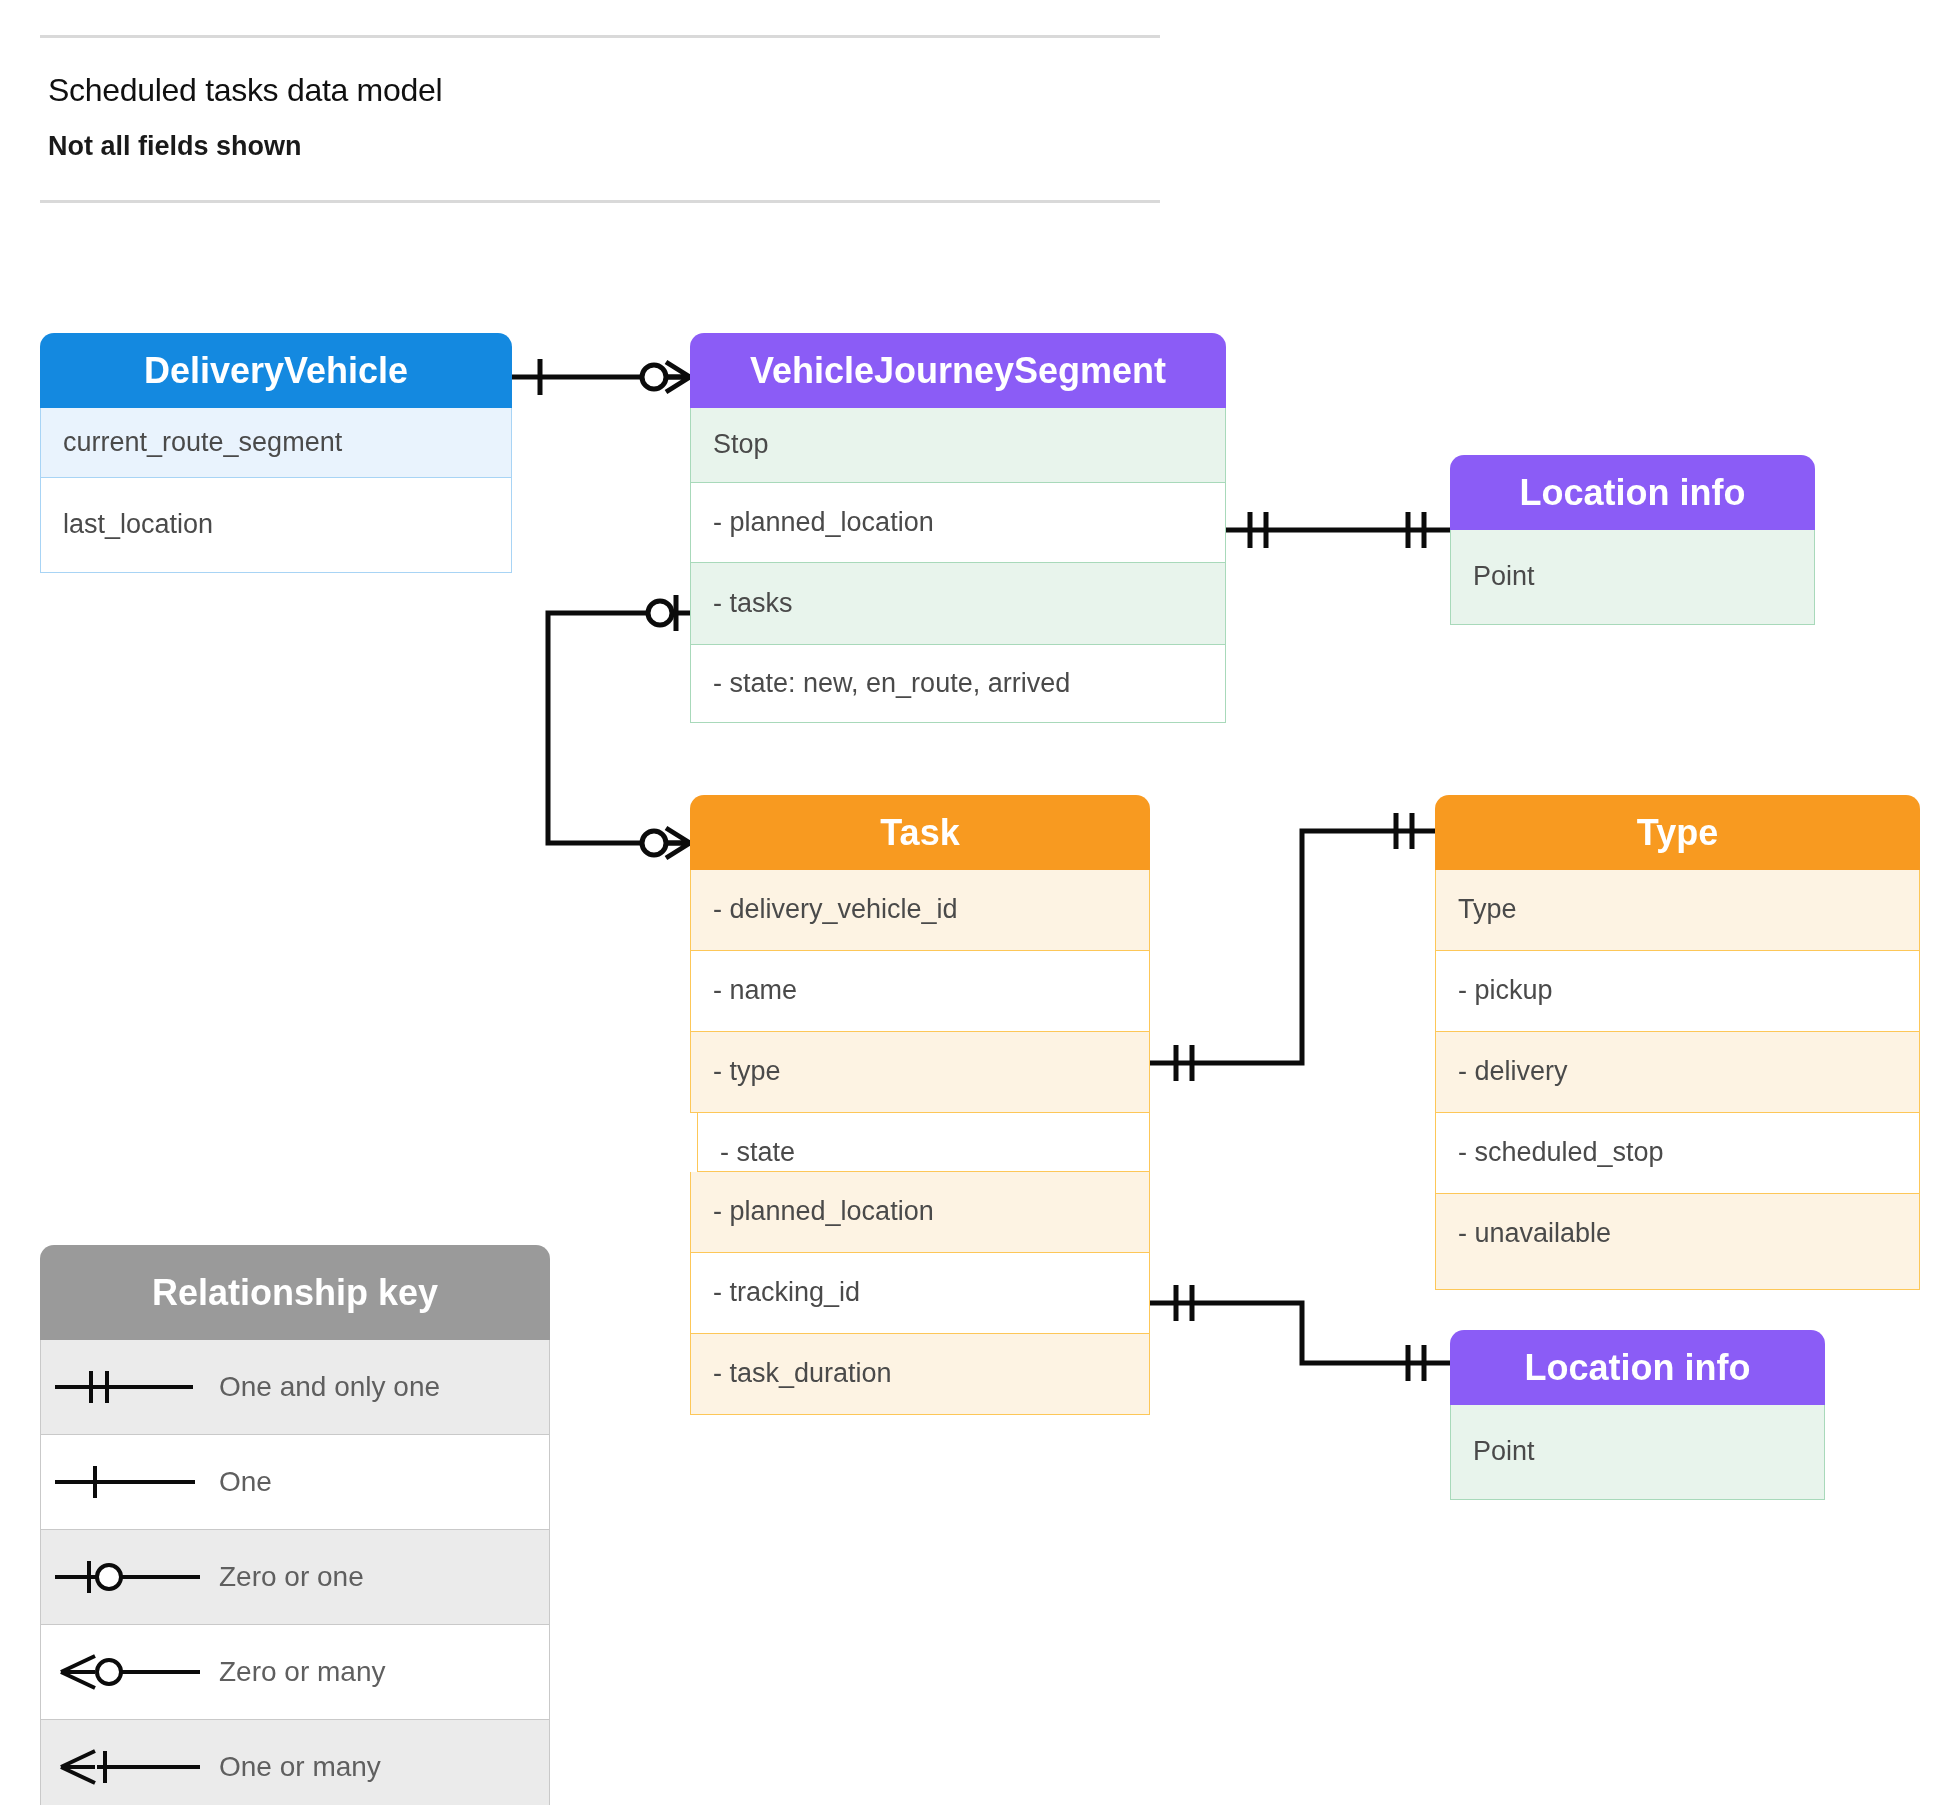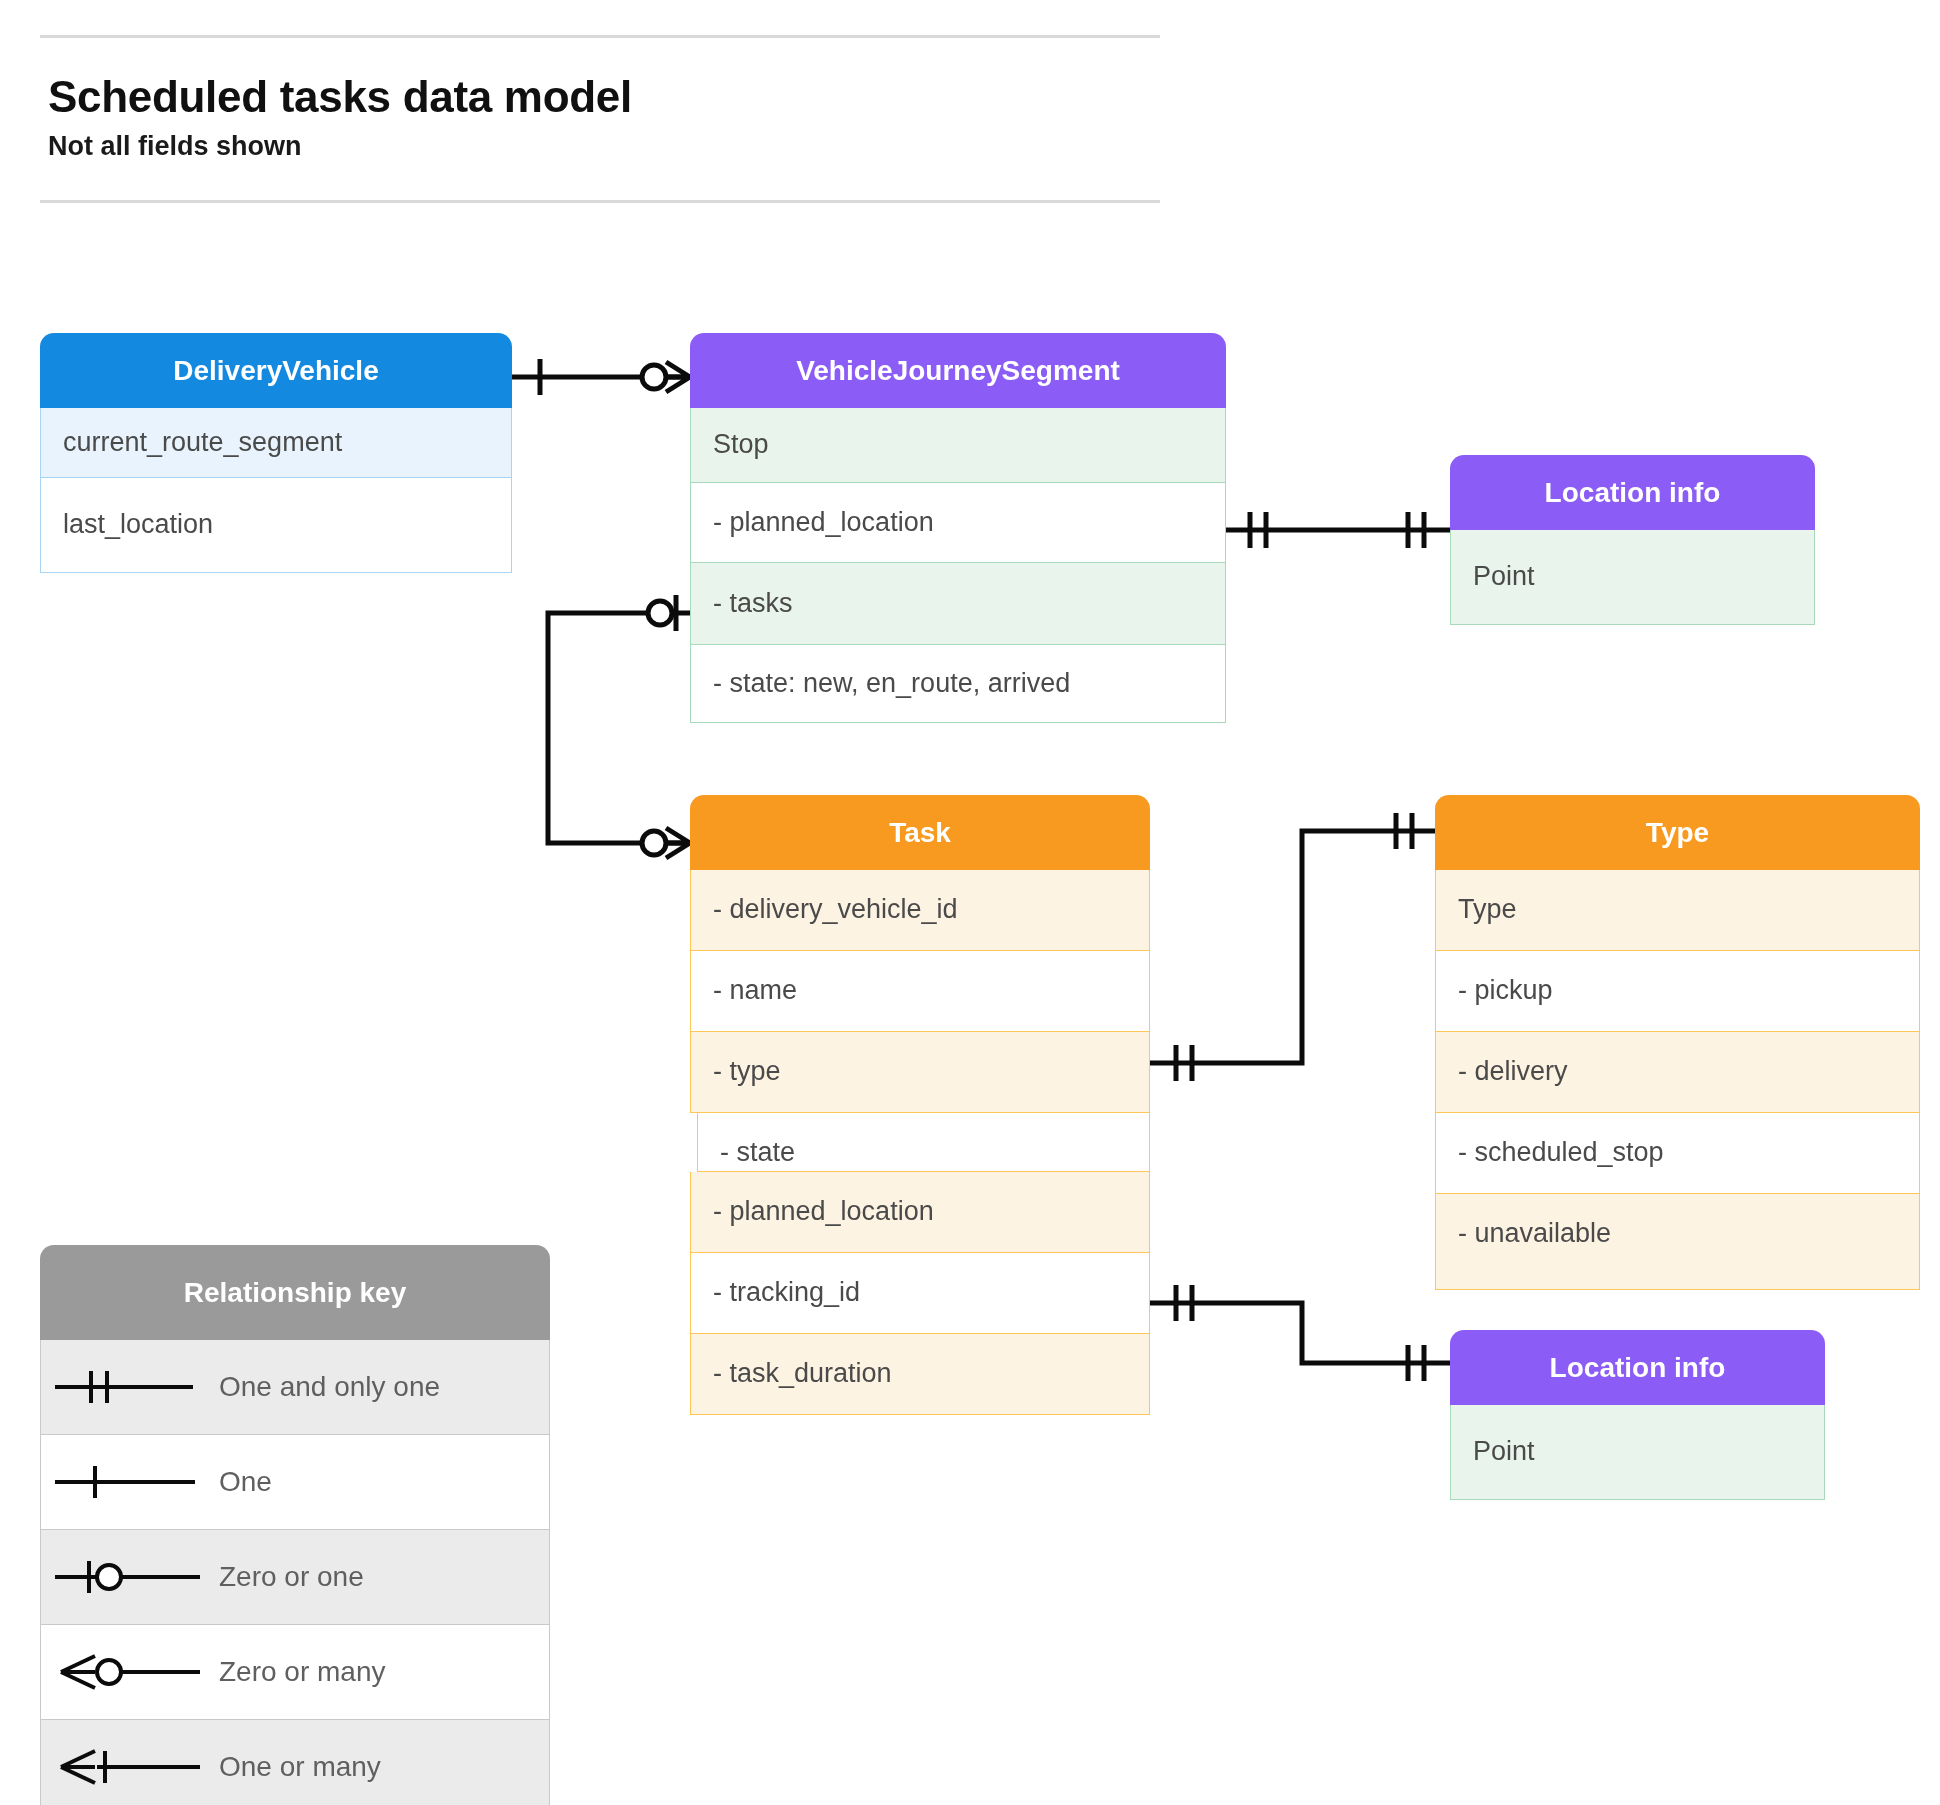--- a/index.html
+++ b/index.html
@@ -27,22 +27,22 @@
     height: 3px;
     background: #d9d9d9;
   }
   #rule-top  { top: 35px; }
   #rule-bot  { top: 200px; }
 
   #page-title {
     position: absolute;
     left: 48px;
     top: 72px;
-    font-size: 44px;
-    font-weight: bold;
+    font-size: 32px;
+    font-weight: normal;
     color: #101010;
     letter-spacing: -0.3px;
   }
   #page-subtitle {
     position: absolute;
     left: 48px;
     top: 131px;
     font-size: 27px;
     font-weight: bold;
     color: #1a1a1a;
@@ -51,21 +51,21 @@
   
   .entity {
     position: absolute;
     box-sizing: border-box;
   }
   .ent-head {
     box-sizing: border-box;
     height: 75px;
     line-height: 75px;
     text-align: center;
-    font-size: 28px;
+    font-size: 36px;
     font-weight: bold;
     color: #ffffff;
     border-radius: 14px 14px 0 0;
     white-space: nowrap;
     overflow: hidden;
   }
   .ent-row {
     box-sizing: border-box;
     height: 70px;
     line-height: 68px;

